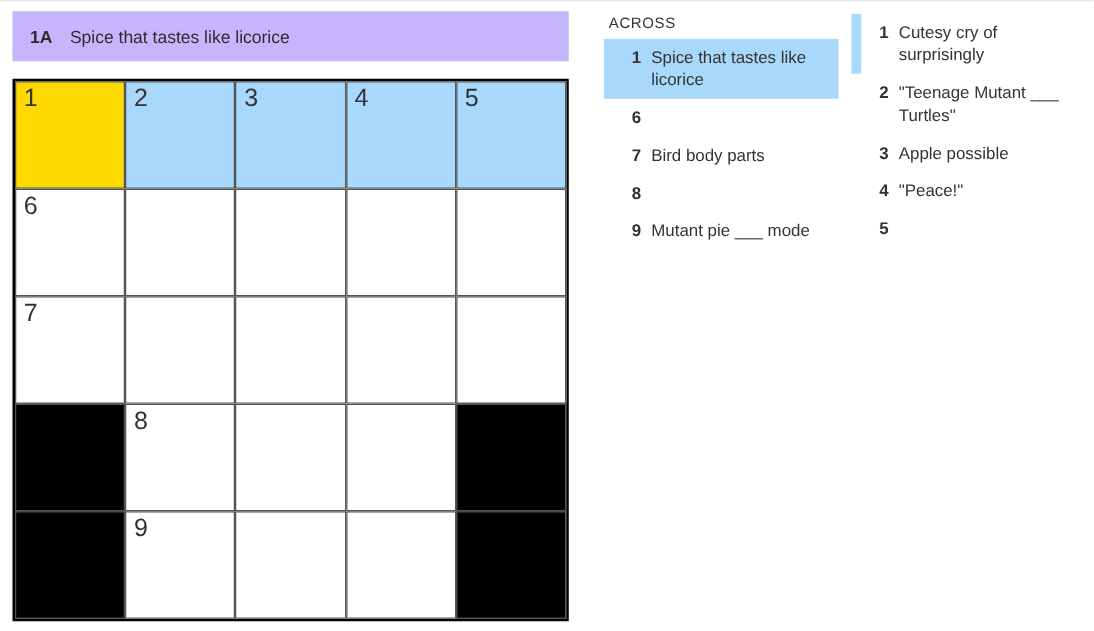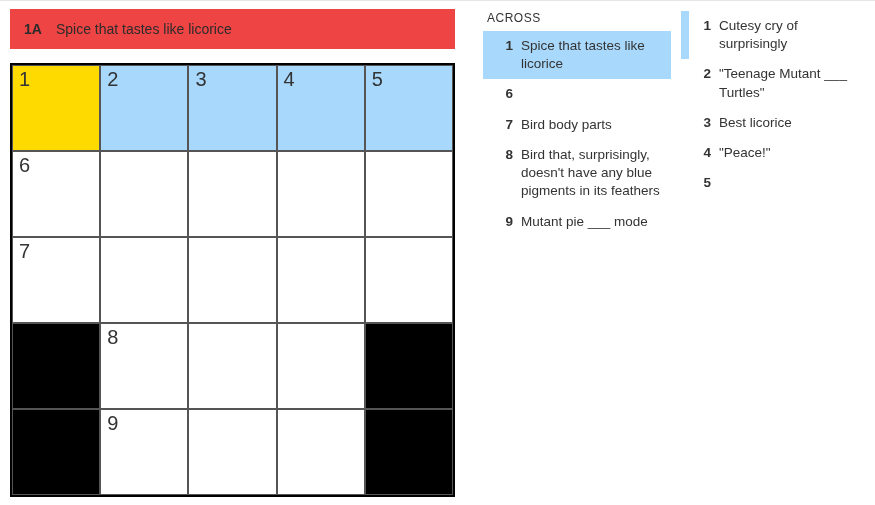--- a/index.html
+++ b/index.html
@@ -17,21 +17,21 @@
     border-top: 1px solid #e6e6e6;
     padding: 8px 10px;
     display: flex;
     align-items: flex-start;
   }
   .left {
     width: 450px;
     margin-right: 28px;
   }
   .clue-bar {
-    background: #ef4444;
+    background: #c4b5fd;
     height: 40px;
     display: flex;
     align-items: center;
     padding: 0 14px;
     margin-bottom: 14px;
     color: #2c2c2c;
   }
   .clue-bar .num {
     font-weight: bold;
     margin-right: 14px;
@@ -190,41 +190,40 @@
           </div>
           <div class="clue-item">
             <span class="cn">6</span>
           </div>
           <div class="clue-item">
             <span class="cn">7</span>
             <span class="ct">Bird body parts</span>
           </div>
           <div class="clue-item">
             <span class="cn">8</span>
-            <span class="ct">Bird that, surprisingly, doesn't have any blue pigments in its feathers</span>
           </div>
           <div class="clue-item">
             <span class="cn">9</span>
             <span class="ct">Mutant pie ___ mode</span>
           </div>
         </div>
     </div>
     <div class="list-col">
       <div class="list-box" id="down-list">
           <div class="clue-item related">
             <span class="cn">1</span>
             <span class="ct">Cutesy cry of surprisingly</span>
           </div>
           <div class="clue-item">
             <span class="cn">2</span>
             <span class="ct">"Teenage Mutant ___ Turtles"</span>
           </div>
           <div class="clue-item">
             <span class="cn">3</span>
-            <span class="ct">Best licorice</span>
+            <span class="ct">Apple possible</span>
           </div>
           <div class="clue-item">
             <span class="cn">4</span>
             <span class="ct">"Peace!"</span>
           </div>
           <div class="clue-item">
             <span class="cn">5</span>
           </div>
         </div>
     </div>

